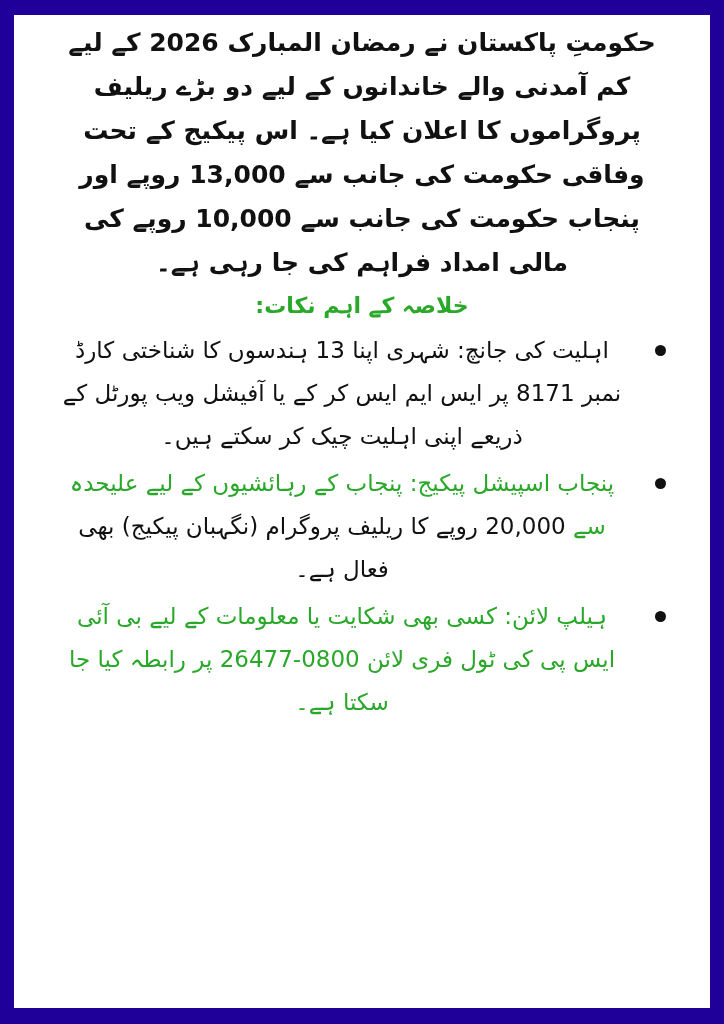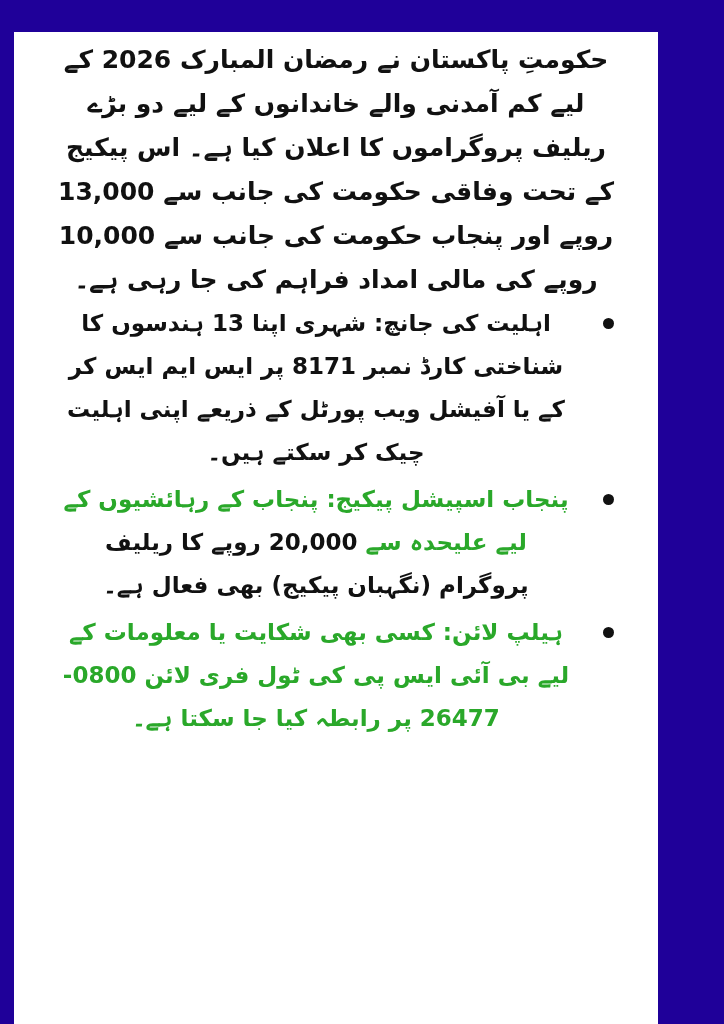--- a/index.html
+++ b/index.html
@@ -5,22 +5,22 @@
     html, body { margin: 0; padding: 0; }
     body {
       width: 724px; height: 1024px;
       background: #1f0099;
       position: relative;
       overflow: hidden;
       font-family: "DejaVu Sans", sans-serif;
     }
     .page {
       position: absolute;
-      left: 14px; top: 32px;
-      width: 644px; height: 993px;
+      left: 14px; top: 15px;
+      width: 696px; height: 993px;
       background: #ffffff;
       box-sizing: border-box;
     }
     .content {
       direction: rtl;
       text-align: center;
       color: #111111;
       padding: 6px 40px 0 40px;
     }
     .intro {
@@ -39,39 +39,40 @@
     ul.points {
       list-style: none;
       margin: 0; padding: 0;
     }
     ul.points li {
       position: relative;
       padding-right: 44px;
       padding-left: 4px;
       font-size: 23px;
       line-height: 43px;
-      font-weight: bold;
+      font-weight: normal;
       margin-bottom: 4px;
     }
     ul.points li .bullet {
       position: absolute;
       right: 4px; top: 16px;
       width: 11px; height: 11px;
       border-radius: 50%;
       background: #111;
     }
     .green { color: #2aa82a; }
   </style>
 </head>
 <body>
 
 <div class="page">
   <div class="content">
     <p class="intro">حکومتِ پاکستان نے رمضان المبارک 2026 کے لیے کم آمدنی والے خاندانوں کے لیے دو بڑے ریلیف پروگراموں کا اعلان کیا ہے۔ اس پیکیج کے تحت وفاقی حکومت کی جانب سے 13,000 روپے اور پنجاب حکومت کی جانب سے 10,000 روپے کی مالی امداد فراہم کی جا رہی ہے۔</p>
 
+    <div class="heading">خلاصہ کے اہم نکات:</div>
 
     <ul class="points">
       <li>
         <span class="bullet"></span>
         <span>اہلیت کی جانچ: شہری اپنا 13 ہندسوں کا شناختی کارڈ نمبر 8171 پر ایس ایم ایس کر کے یا آفیشل ویب پورٹل کے ذریعے اپنی اہلیت چیک کر سکتے ہیں۔</span>
       </li>
       <li>
         <span class="bullet"></span>
         <span class="green">پنجاب اسپیشل پیکیج: پنجاب کے رہائشیوں کے لیے علیحدہ سے</span>
         <span>20,000 روپے کا ریلیف پروگرام (نگہبان پیکیج) بھی فعال ہے۔</span>

